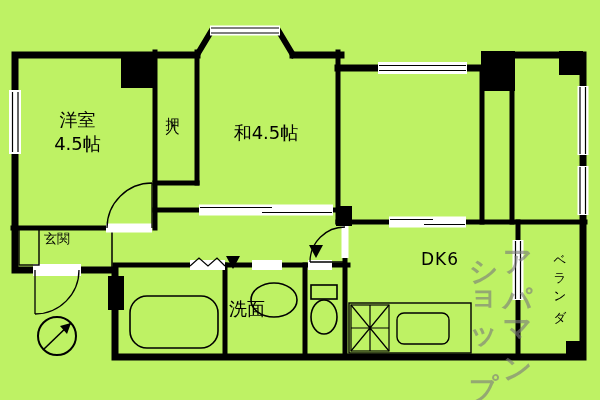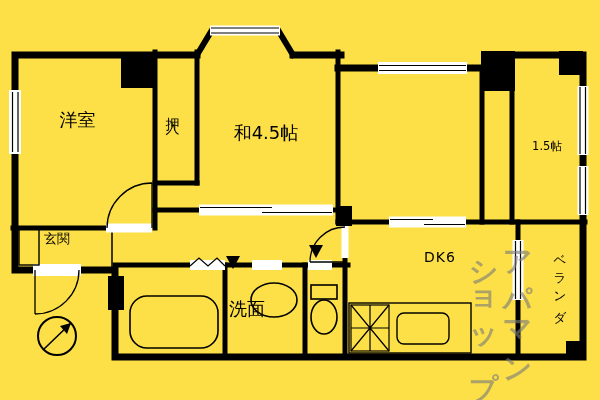--- a/index.html
+++ b/index.html
@@ -1,17 +1,17 @@
 <!DOCTYPE html>
 <html lang="ja"><head>
 <meta charset="utf-8">
 <style>
   html,body{margin:0;padding:0;background:#ffffff;}
   .stage{
-    position:relative;width:600px;height:400px;background:#fde047;
+    position:relative;width:600px;height:400px;background:#bef264;
     font-family:"DejaVu Sans",sans-serif;overflow:hidden;
   }
   .stage svg{position:absolute;left:0;top:0;}
   .lbl{
     position:absolute;color:#000;white-space:nowrap;line-height:1.35;text-align:center;
   }
   .vert{writing-mode:vertical-rl;text-orientation:upright;}
   .watermark{
     position:absolute;color:rgba(122,122,122,0.62);font-weight:bold;
     font-size:29px;letter-spacing:3px;
@@ -116,34 +116,34 @@
       <rect x="336" y="206" width="16" height="20"></rect>
       <rect x="108" y="276" width="16" height="34"></rect>
       <rect x="566" y="341" width="17" height="16"></rect>
       <polygon points="226,256 240,256 233,269"></polygon>
       <polygon points="309,245 323,245 316,258"></polygon>
     </g>
   </svg>
 
   <div class="lbl" style="left:25px;top:108px;width:105px;text-align:center;font-size:18px">
     <span>洋室</span><br>
+    <span>4.5帖</span>
   </div>
 
   <div class="lbl vert" style="left:163px;top:106px;font-size:14px;letter-spacing:3px">押入</div>
 
   <div class="lbl" style="left:202px;top:121px;width:128px;text-align:center;font-size:18px">和4.5帖</div>
 
 
-  <div class="lbl" style="left:516px;top:139px;width:62px;text-align:center;font-size:11.5px">1.5帖</div>
 
   <div class="lbl" style="left:44px;top:230px;font-size:13px">玄関</div>
 
 
   <div class="lbl" style="left:229px;top:297px;font-size:18px">洗面</div>
 
-  <div class="lbl" style="left:400px;top:248px;width:80px;text-align:center;font-size:14px;letter-spacing:1px">DK6</div>
+  <div class="lbl" style="left:400px;top:248px;width:80px;text-align:center;font-size:17px;letter-spacing:1px">DK6</div>
 
   <div class="lbl vert" style="left:551px;top:246px;font-size:12.5px;letter-spacing:4px">ベランダ</div>
 
   <div class="watermark vert" style="left:498px;top:230px">アパマン</div>
   <div class="watermark vert" style="left:464px;top:240px">ショップ</div>
 
 </div>
 
 </body></html>

